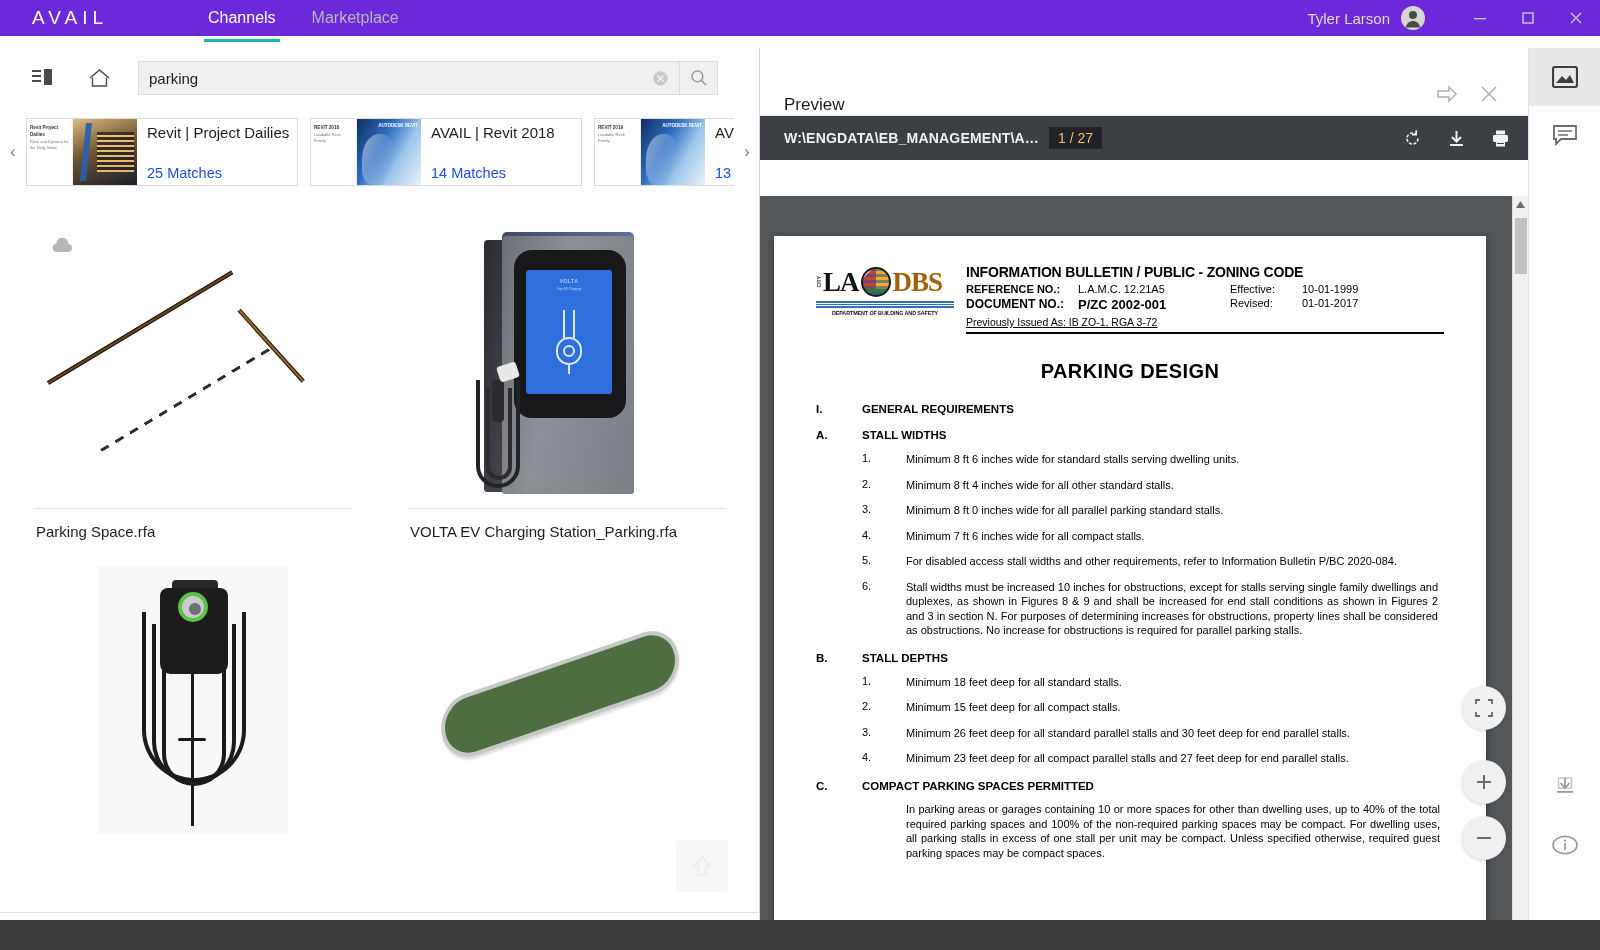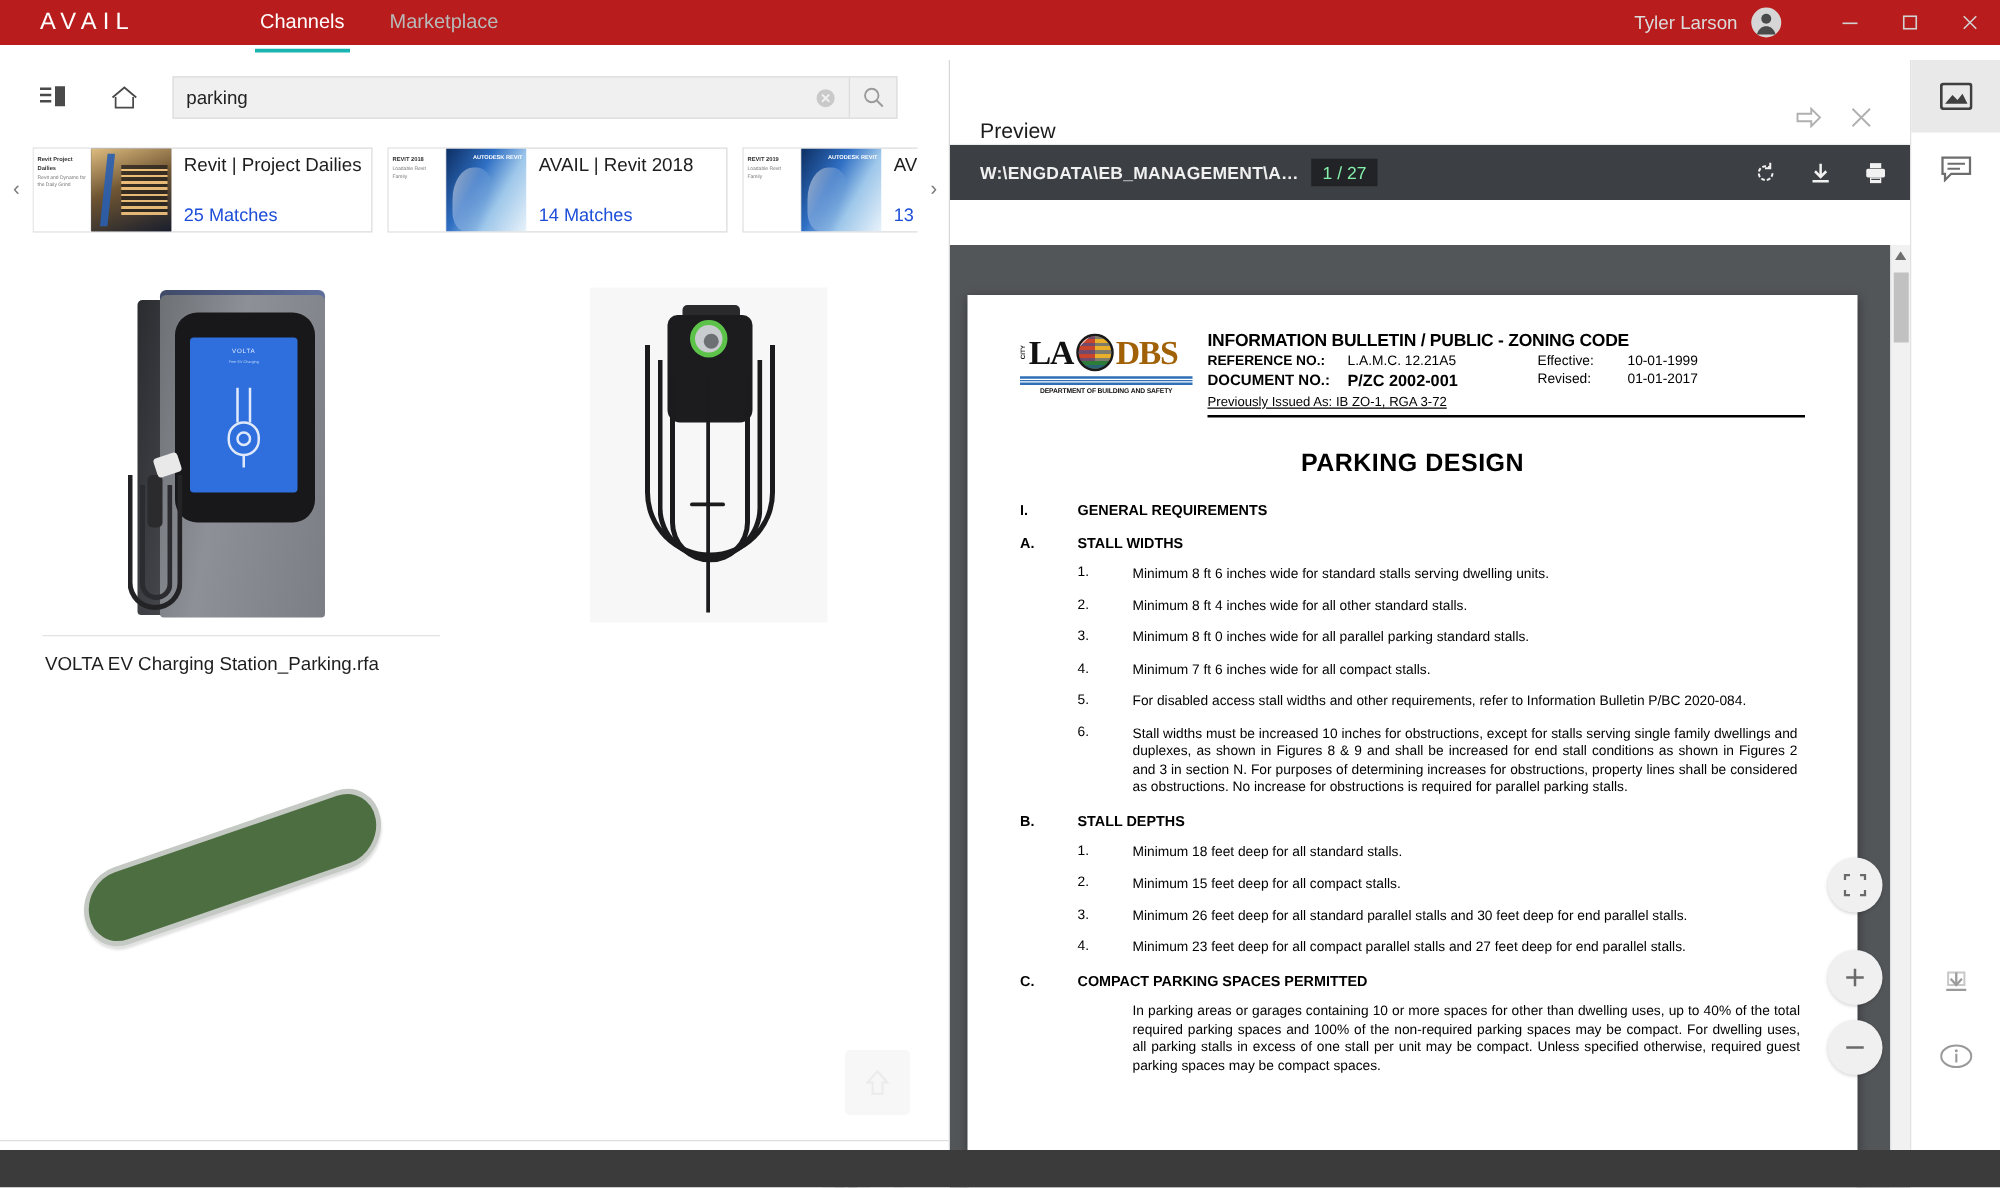--- a/index.html
+++ b/index.html
@@ -7,21 +7,21 @@
     width: 1600px; height: 950px;
     font-family: "Liberation Sans", sans-serif;
     background: #ffffff;
     overflow: hidden;
   }
   #app { position: relative; width: 1600px; height: 950px; background:#fff; }
 
   
   .titlebar {
     position:absolute; left:0; top:0; width:1600px; height:36px;
-    background:#b91c1c; display:flex; align-items:center;
+    background:#6d28d9; display:flex; align-items:center;
   }
   .brand {
     color:#fff; font-size:19px; letter-spacing:5px; font-weight:400;
     margin-left:32px; width:140px;
   }
   .nav { display:flex; align-items:flex-end; height:48px; margin-left:18px; }
   .nav-item {
     color:#b9b9b9; font-size:16px; padding:0 18px;
     height:48px; display:flex; align-items:center; position:relative;
     cursor:pointer;
@@ -269,21 +269,21 @@
   }
   .pv-title { font-size:17px; color:#1c1c1c; }
   .pv-actions { margin-left:auto; display:flex; align-items:center; margin-right:18px; }
   .pv-act { width:42px; height:42px; display:flex; align-items:center; justify-content:center; cursor:pointer; color:#9a9a9a; }
 
   .doc-toolbar {
     height:44px; background:#3c3f43; display:flex; align-items:center; padding:0 14px 0 24px;
   }
   .doc-path { color:#f0f0f0; font-size:14px; font-weight:bold; letter-spacing:.2px; }
   .doc-page {
-    background:#212326; color:#86efac; font-size:14px; padding:3px 9px; margin-left:10px;
+    background:#212326; color:#fdba74; font-size:14px; padding:3px 9px; margin-left:10px;
   }
   .doc-tools { margin-left:auto; display:flex; align-items:center; gap:16px; }
   .dt { width:28px; height:28px; display:flex; align-items:center; justify-content:center; cursor:pointer; color:#f2f2f2; }
 
   .doc-area {
     position:absolute; left:0; top:148px; width:768px; height:754px;
     background:#535659; overflow:hidden;
   }
   .page {
     position:absolute; left:14px; top:40px; width:712px; height:720px;
@@ -500,20 +500,36 @@
           </div>
         </div>
 
       </div>
       <div class="chev">›</div>
     </div>
 
     <div class="results">
       <div class="grid">
 
+        <div class="card">
+          <div class="card-thumb">
+            <span class="cloud-ic">
+              <svg width="24" height="16" viewBox="0 0 24 16">
+                  <path d="M6 14h12a4 4 0 0 0 .4-7.98A6 6 0 0 0 6.2 5.4 4.4 4.4 0 0 0 6 14z" fill="#b7b7b7"></path>
+                </svg>
+            </span>
+            <div class="pspace">
+              <div class="ln l1"></div>
+                <div class="ln l2"></div>
+                <div class="ln l3"></div>
+            </div>
+          </div>
+          <div class="card-sep"></div>
+          <div class="card-label">Parking Space.rfa</div>
+        </div>
 
         <div class="card">
           <div class="card-thumb">
             <div class="evstation">
               <div class="ev-side"></div>
               <div class="ev-top"></div>
               <div class="ev-body"></div>
               <div class="ev-screenbez"></div>
               <div class="ev-screen">
                 <div class="logo">VOLTA</div>

